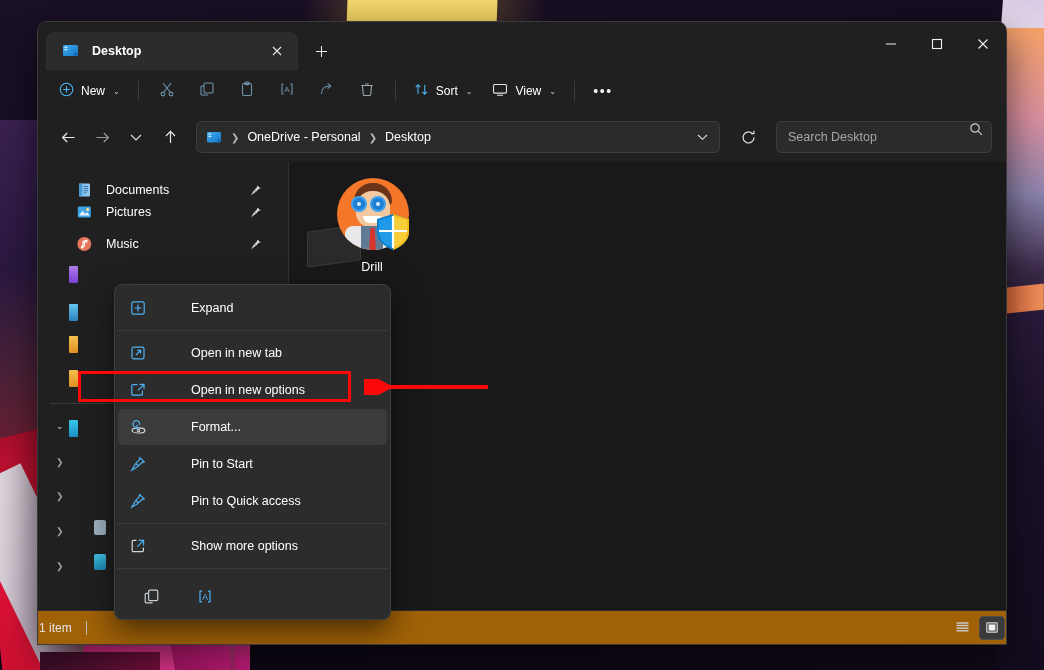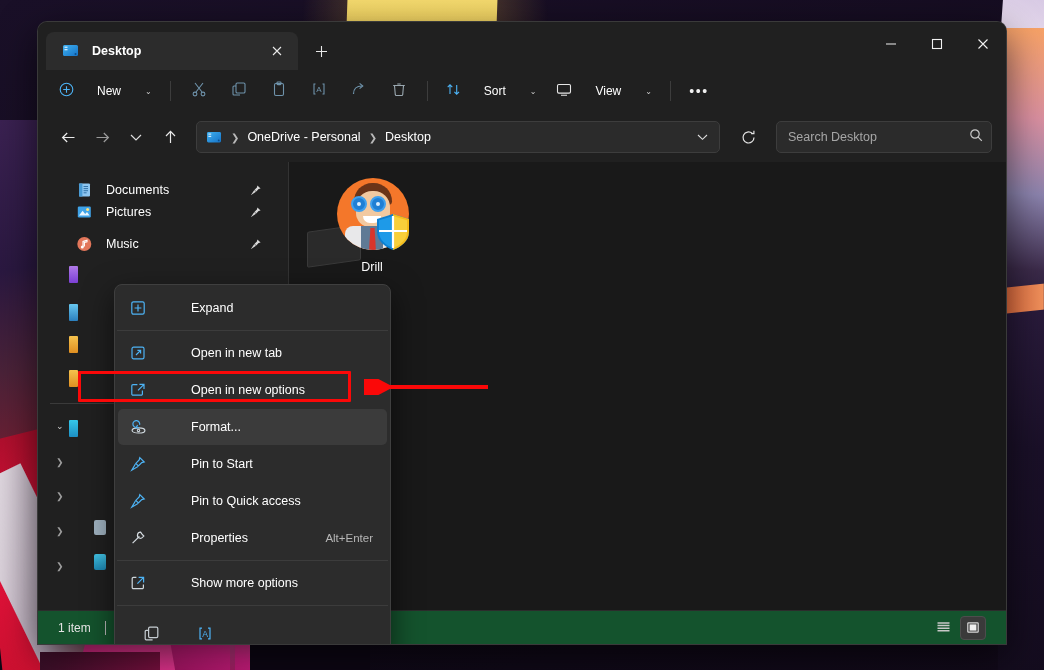--- a/index.html
+++ b/index.html
@@ -127,21 +127,21 @@
   .wc svg { display: block; }
 
   
   #toolbar {
     height: 42px; background: #202020;
     display: flex; align-items: center; padding: 0 12px;
     gap: 2px;
   }
   .tb-btn {
     height: 30px; border-radius: 5px; display: flex; align-items: center;
-    gap: 23px; padding: 0 9px; color: #ffffff; font-size: 12px;
+    gap: 7px; padding: 0 9px; color: #ffffff; font-size: 12px;
   }
   .tb-icon-btn {
     width: 38px; height: 30px; border-radius: 5px;
     display: flex; align-items: center; justify-content: center;
   }
   .tb-sep { width: 1px; height: 20px; background: #3d3d3d; margin: 0 7px; }
   .chev { font-size: 8px; color: #cfcfcf; margin-left: 1px; }
   .dots { letter-spacing: 1.5px; font-size: 14px; color: #f0f0f0; }
 
   
@@ -169,21 +169,21 @@
     display: flex; align-items: center; justify-content: center;
   }
   #refreshbtn {
     width: 32px; height: 32px; border-radius: 5px; color: #e4e4e4;
     display: flex; align-items: center; justify-content: center;
     margin-right: 10px;
   }
   #searchbox {
     width: 216px; height: 32px; background: #2b2b2b;
     border: 1px solid #3d3d3d; border-radius: 5px;
-    display: flex; align-items: center; padding: 0 8px 0 11px;
+    display: flex; padding: 0 8px 0 11px;
   }
   #searchinput {
     flex: 1 1 auto; background: transparent; border: none; outline: none;
     color: #ffffff; font-size: 12.5px; font-family: inherit;
   }
   #searchinput::placeholder { color: #a6a6a6; }
 
   
   #bodyarea {
     position: absolute; left: 0; top: 140px; right: 0; bottom: 34px;
@@ -287,22 +287,22 @@
     transform: skewY(-8deg); border-radius: 2px;
   }
   #file-label {
     margin-top: 6px; font-size: 12.5px; color: #ffffff;
     text-align: center; white-space: nowrap;
   }
 
   
   #statusbar {
     position: absolute; left: 0; right: 0; bottom: 0; height: 34px;
-    background: #14532d; border-top: 1px solid #2c2c2c;
-    display: flex; align-items: center; padding: 0 20px;
+    background: #a16207; border-top: 1px solid #2c2c2c;
+    display: flex; align-items: center; padding: 0 1px;
   }
   #status-text { font-size: 12px; color: #e4e4e4; }
   #status-divider {
     width: 1px; height: 14px; background: #b9b9b9; margin-left: 14px;
   }
   #status-spacer { flex: 1 1 auto; }
   .viewtoggle {
     width: 26px; height: 24px; border-radius: 4px;
     display: flex; align-items: center; justify-content: center;
     margin-left: 4px;
@@ -767,30 +767,20 @@
     <div class="mi">
       <span class="mi-ico">
         <svg width="16" height="16" viewBox="0 0 16 16">
           <path d="M9.8 1.6 L14.2 6 L11.8 6.6 L8.4 10 L5.8 7.4 L9.2 4 Z" fill="none" stroke="#4db3f5" stroke-width="1.2"></path>
           <path d="M5.4 8 L1.8 14.2 L8 10.6" fill="none" stroke="#4db3f5" stroke-width="1.2"></path>
         </svg>
       </span>
       <span class="mi-label">Pin to Quick access</span>
     </div>
 
-    <div class="mi">
-      <span class="mi-ico">
-        <svg width="16" height="16" viewBox="0 0 16 16">
-          <path d="M10.6 2.2 a3 3 0 1 0 2.4 4.6 L13.8 6 L12 4.2 Z" fill="none" stroke="#d6dde2" stroke-width="1.2"></path>
-          <path d="M9.4 6.4 L2.6 13.2" stroke="#d6dde2" stroke-width="1.2"></path>
-        </svg>
-      </span>
-      <span class="mi-label">Properties</span>
-      <span class="mi-accel">Alt+Enter</span>
-    </div>
 
     <div class="mi-sep"></div>
 
     <div class="mi">
       <span class="mi-ico">
         <svg width="16" height="16" viewBox="0 0 16 16">
           <path d="M6.4 2.4 H3.4 a1.2 1.2 0 0 0 -1.2 1.2 v8.8 a1.2 1.2 0 0 0 1.2 1.2 h8.8 a1.2 1.2 0 0 0 1.2 -1.2 V9.6" fill="none" stroke="#cfd7dc" stroke-width="1.2"></path>
           <path d="M8.6 2.4 H13.6 V7.4 M13.6 2.4 L7.4 8.6" fill="none" stroke="#4db3f5" stroke-width="1.2"></path>
         </svg>
       </span>

